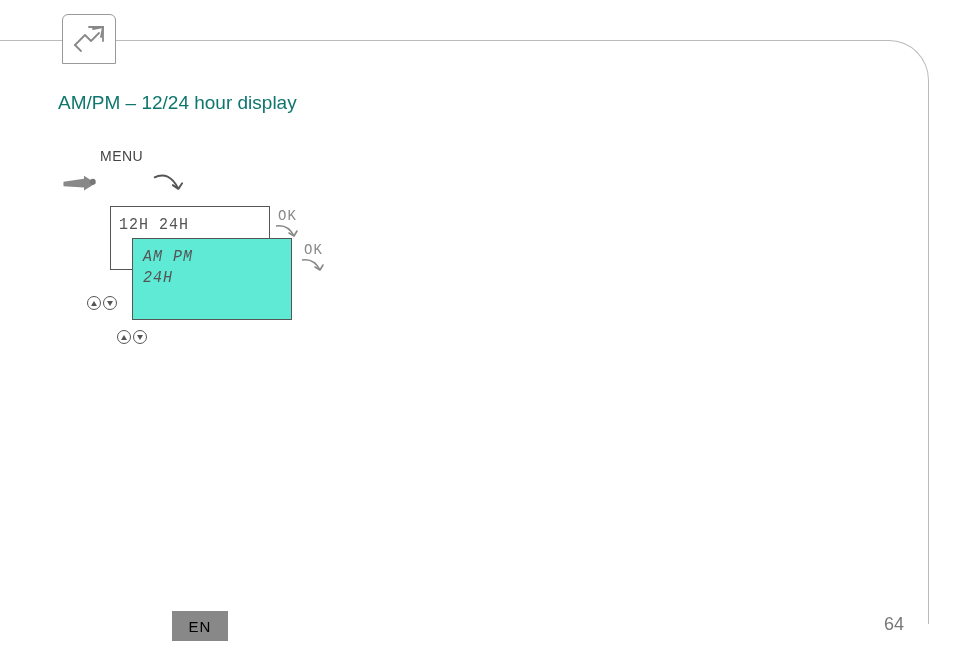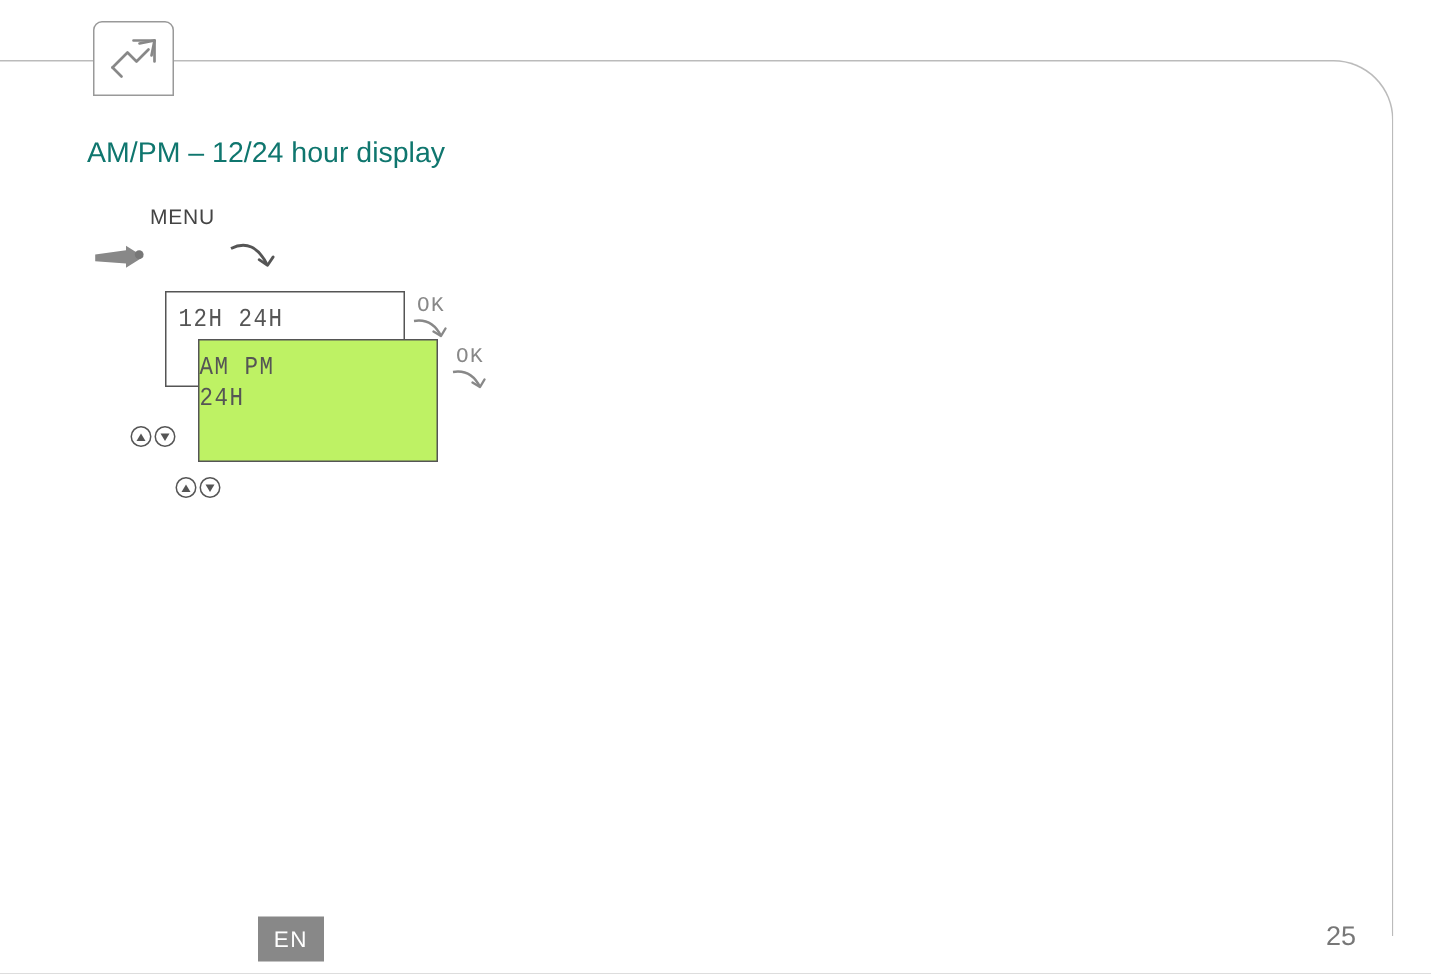--- a/index.html
+++ b/index.html
@@ -37,21 +37,21 @@
     .heading {
       position: absolute;
       top: 92px;
       left: 58px;
       font-size: 19px;
       font-weight: 500;
       color: #0f766e;
     }
     .diagram {
       position: absolute;
-      top: 130px;
+      top: 142px;
       left: 58px;
       width: 300px;
       height: 210px;
     }
     .menu-label {
       position: absolute;
       top: 6px;
       left: 42px;
       font-size: 14px;
       color: #444;
@@ -82,22 +82,23 @@
       background: #fff;
       padding: 6px 8px;
     }
     .screen2 {
       position: absolute;
       top: 96px;
       left: 74px;
       width: 160px;
       height: 82px;
       border: 1.5px solid #555;
-      background: #bef264;
-      padding: 6px 0;
+      background: #5eead4;
+      padding: 6px 10px;
+      font-style: italic;
     }
     .lcd-text {
       font-family: "Courier New", monospace;
       font-size: 15px;
       letter-spacing: 1px;
       color: #555;
       line-height: 1.4;
       transform: scaleY(1.15);
       transform-origin: top left;
       text-transform: uppercase;
@@ -168,24 +169,24 @@
     .ud-tri-down {
       width: 0; height: 0;
       border-left: 3.5px solid transparent;
       border-right: 3.5px solid transparent;
       border-top: 5px solid #555;
     }
     .lang-badge {
       position: absolute;
       bottom: 8px;
       left: 172px;
-      width: 44px;
+      width: 56px;
       height: 30px;
       background: #888;
-      color: #ffffff;
+      color: #000000;
       font-size: 15px;
       display: flex;
       align-items: center;
       justify-content: center;
       letter-spacing: 1px;
     }
     .page-num {
       position: absolute;
       bottom: 14px;
       right: 50px;
@@ -260,13 +261,13 @@
     <div class="ud-btn">
         <div class="ud-tri-up"></div>
       </div>
     <div class="ud-btn">
         <div class="ud-tri-down"></div>
       </div>
   </div>
 </div>
 
 <div class="lang-badge">EN</div>
-<div class="page-num">25</div>
+<div class="page-num">64</div>
 
 </body></html>

